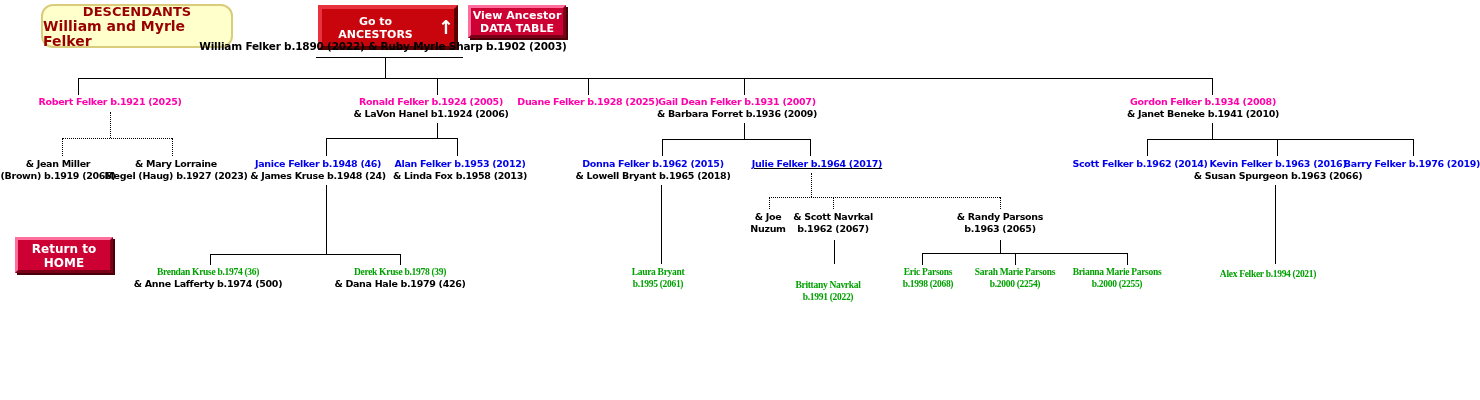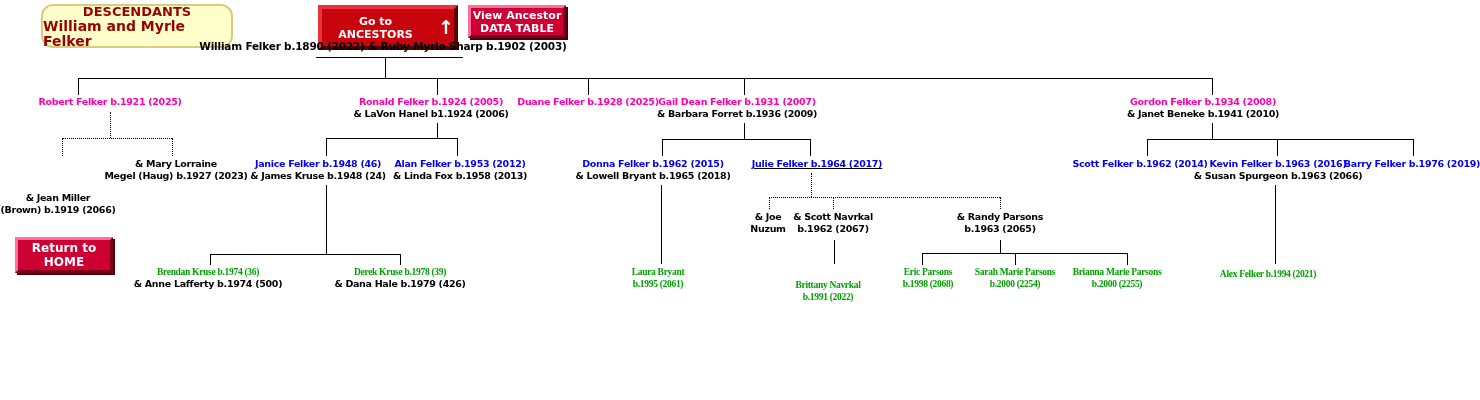--- a/index.html
+++ b/index.html
@@ -23,20 +23,21 @@
   .btn-ancestors{
     left:318px;top:5px;width:140px;height:45px;font-size:11px;
     background:#C8040C;border:4px solid;border-color:#E8323E #5A0000 #5A0000 #E8323E;
     gap:9px;
   }
   .btn-ancestors .arrow{font-size:19px;line-height:19px;font-weight:bold;}
   .btn-bevel{
     background:#CC0033;border:3px solid;border-color:#FF6E9C #7A0018 #7A0018 #FF6E9C;
     flex-direction:column;line-height:13px;font-size:11px;
     box-shadow:2px 2px 0 #4A000A;
+    justify-content:flex-end;
   }
   .btn-datatable{left:468px;top:5px;width:98px;height:33px;}
   .btn-home{left:15px;top:237px;width:98px;height:36px;font-size:12px;line-height:14px;}
   .root-label{
     position:absolute;left:383px;top:40px;transform:translateX(-50%);
     font-size:10.5px;font-weight:bold;color:#000;white-space:nowrap;letter-spacing:-0.2px;
   }
   
   .node{
     position:absolute;transform:translateX(-50%);text-align:center;
@@ -132,21 +133,21 @@
       <div class="gen2">Duane Felker b.1928 (2025)</div>
     </div>
     <div class="node" style="left: 737px; top: 96px;">
       <div class="gen2">Gail Dean Felker b.1931 (2007)</div>
       <div class="spouse">&amp; Barbara Forret b.1936 (2009)</div>
     </div>
     <div class="node" style="left: 1203px; top: 96px;">
       <div class="gen2">Gordon Felker b.1934 (2008)</div>
       <div class="spouse">&amp; Janet Beneke b.1941 (2010)</div>
     </div>
-    <div class="node" style="left: 58px; top: 158px; margin-top: 34px;">
+    <div class="node" style="left: 58px; top: 158px;">
       <div class="spouse">&amp; Jean Miller</div>
       <div class="spouse">(Brown) b.1919 (2066)</div>
     </div>
     <div class="node" style="left: 176px; top: 158px;">
       <div class="spouse">&amp; Mary Lorraine</div>
       <div class="spouse">Megel (Haug) b.1927 (2023)</div>
     </div>
     <div class="node" style="left: 318px; top: 158px;">
       <div class="gen3">Janice Felker b.1948 (46)</div>
       <div class="spouse">&amp; James Kruse b.1948 (24)</div>

